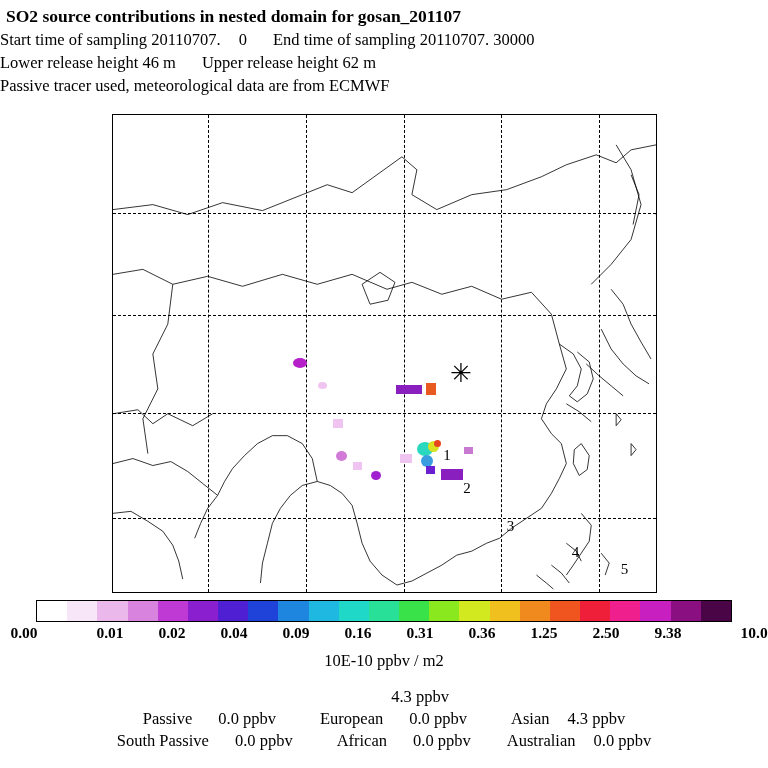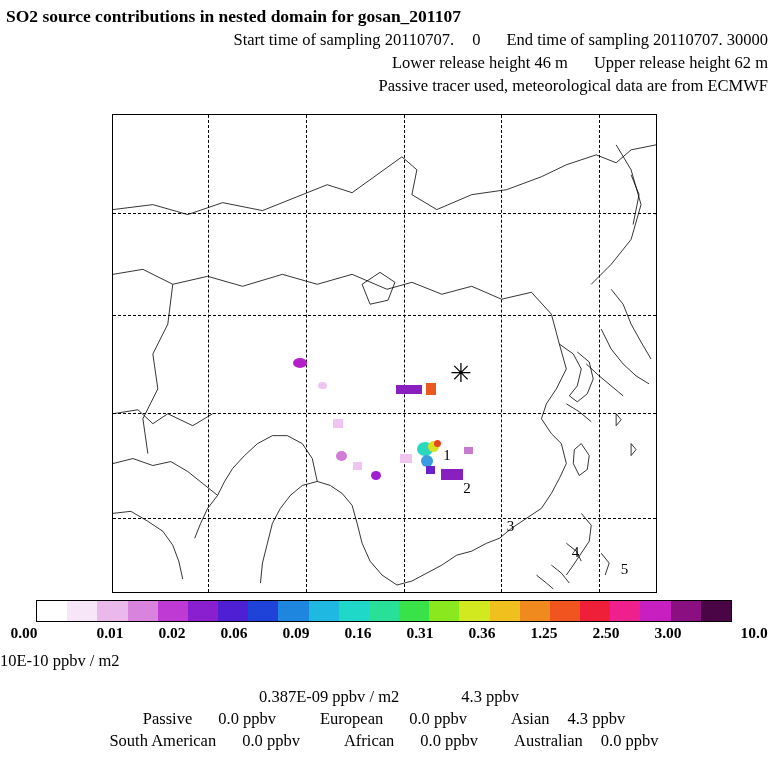--- a/index.html
+++ b/index.html
@@ -11,21 +11,21 @@
     overflow:hidden;
     position:relative;
   }
   .title{
     font-weight:bold;
     font-size:17.5px;
     margin:6px 8px 0 6px;
     letter-spacing:0px;
   }
   .subline{
-    text-align:right;
+    text-align:left;
     font-size:16.5px;
     line-height:21px;
     margin-top:2px;
   }
   .gap-lg{display:inline-block;width:26px;}
   .gap-md{display:inline-block;width:18px;}
   .gap-sm{display:inline-block;width:10px;}
 
   
   .map-wrap{
@@ -81,21 +81,21 @@
     font-weight:bold;
     text-decoration:underline;
   }
   .cbar-ticks span{
     position:absolute;
     transform:translateX(-50%);
     white-space:nowrap;
   }
   .cbar-unit{
     position:absolute;
-    top:651px;width:768px;
+    top:651px;width:768px;text-align:center;
     font-size:16.5px;
   }
 
   
   .footer{
     position:absolute;
     left:0;top:686px;width:768px;
     font-size:16.5px;
     line-height:22px;
   }
@@ -224,36 +224,36 @@
   <div style="background:#ef1f8e"></div>
   <div style="background:#c81fc0"></div>
   <div style="background:#8a1082"></div>
   <div style="background:#4a0546"></div>
 </div>
 
 <div class="cbar-ticks">
   <span style="left:24px;">0.00</span>
   <span style="left:110px;">0.01</span>
   <span style="left:172px;">0.02</span>
-  <span style="left:234px;">0.06</span>
+  <span style="left:234px;">0.04</span>
   <span style="left:296px;">0.09</span>
   <span style="left:358px;">0.16</span>
   <span style="left:420px;">0.31</span>
   <span style="left:482px;">0.36</span>
   <span style="left:544px;">1.25</span>
   <span style="left:606px;">2.50</span>
-  <span style="left:668px;">3.00</span>
+  <span style="left:668px;">9.38</span>
   <span style="left:734px;margin-left:24px;">10.00</span>
 </div>
 
 <div class="cbar-unit">10E-10 ppbv / m2</div>
 
 <div class="footer">
   <div class="frow">
-    <span class="gap-sm"></span><span>0.387E-09 ppbv / m2</span><span class="gap-lg"></span><span class="gap-md"></span><span class="gap-md"></span><span>4.3 ppbv</span>
+    <span class="gap-sm"></span><span class="gap-lg"></span><span class="gap-md"></span><span class="gap-md"></span><span>4.3 ppbv</span>
   </div>
   <div class="frow">
     <span>Passive</span><span class="gap-lg"></span><span>0.0 ppbv</span><span class="gap-lg"></span><span class="gap-md"></span><span>European</span><span class="gap-lg"></span><span>0.0 ppbv</span><span class="gap-lg"></span><span class="gap-md"></span><span>Asian</span><span class="gap-md"></span><span>4.3 ppbv</span>
   </div>
   <div class="frow">
-    <span>South American</span><span class="gap-lg"></span><span>0.0 ppbv</span><span class="gap-lg"></span><span class="gap-md"></span><span>African</span><span class="gap-lg"></span><span>0.0 ppbv</span><span class="gap-lg"></span><span class="gap-sm"></span><span>Australian</span><span class="gap-md"></span><span>0.0 ppbv</span>
+    <span>South Passive</span><span class="gap-lg"></span><span>0.0 ppbv</span><span class="gap-lg"></span><span class="gap-md"></span><span>African</span><span class="gap-lg"></span><span>0.0 ppbv</span><span class="gap-lg"></span><span class="gap-sm"></span><span>Australian</span><span class="gap-md"></span><span>0.0 ppbv</span>
   </div>
 </div>
 
 </body></html>

